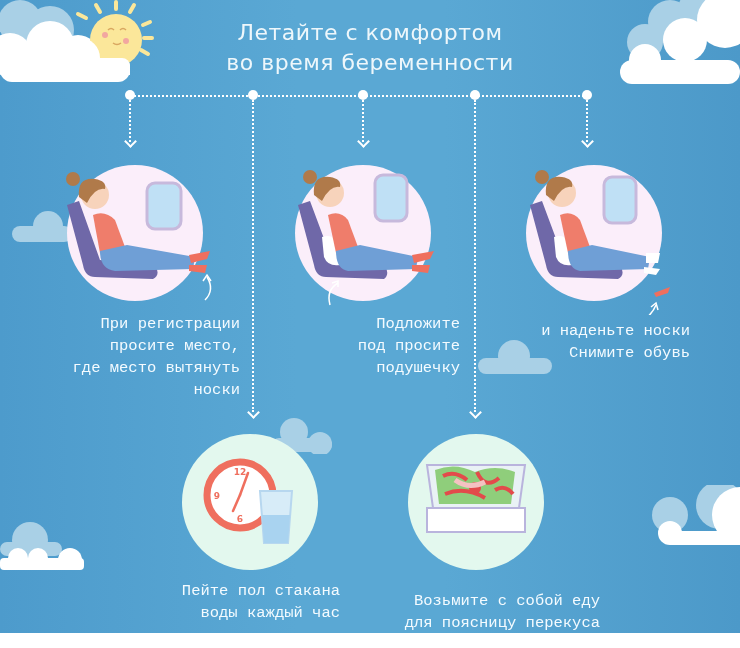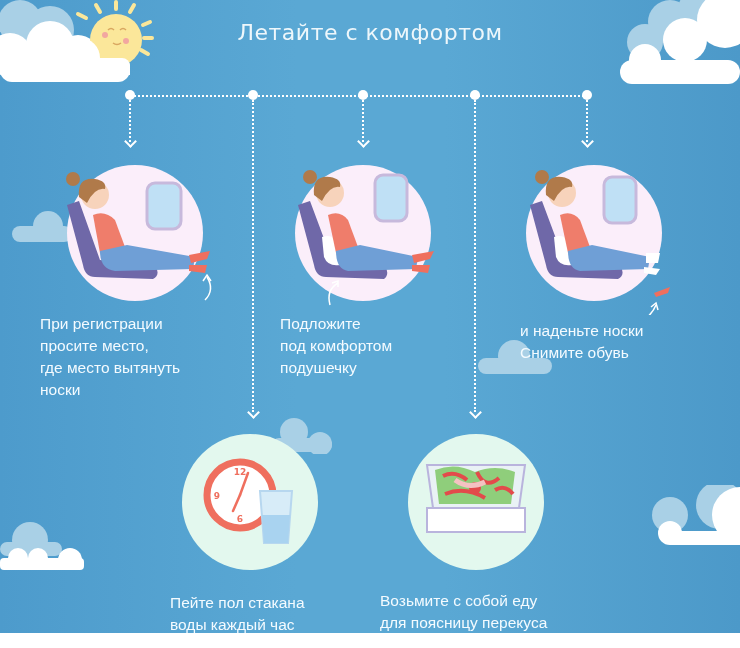--- a/index.html
+++ b/index.html
@@ -5,22 +5,22 @@
   html,body{margin:0;padding:0;}
   body{width:740px;height:648px;overflow:hidden;font-family:"DejaVu Sans",sans-serif;}
   .canvas{position:relative;width:740px;height:633px;overflow:hidden;
     background:linear-gradient(90deg,#4d9bcc 0%,#5aa8d4 40%,#5aa8d4 60%,#4c99c9 100%);}
   .abs{position:absolute;}
   .title{position:absolute;left:0;width:740px;top:18px;text-align:center;color:#eef7fb;
     font-family:"DejaVu Sans",sans-serif;font-size:22px;line-height:30px;letter-spacing:0.5px;}
   .circle{position:absolute;border-radius:50%;overflow:hidden;}
   .pink{background:#fbeefa;}
   .mint{background:#e3f8ee;}
-  .caption{position:absolute;color:#f4fbff;font-family:Liberation Sans, sans-serif;
-    font-size:15.5px;line-height:22px;text-align:left;white-space:nowrap;}
+  .caption{position:absolute;color:#f4fbff;font-family:Liberation Mono, monospace;
+    font-size:15.5px;line-height:22px;text-align:right;white-space:nowrap;}
   .dot-h{position:absolute;height:0;border-top:2px dotted #ffffff;}
   .dot-v{position:absolute;width:0;border-left:2px dotted #ffffff;}
   .node{position:absolute;width:10px;height:10px;border-radius:50%;background:#fff;}
   .chev{position:absolute;width:7px;height:7px;border-right:2px solid #fff;border-bottom:2px solid #fff;transform:rotate(45deg);}
   svg{display:block;}
 </style>
 </head>
 <body>
 
 <div class="canvas">
@@ -91,20 +91,21 @@
   </svg>
 
   <svg class="abs" style="left:262px;top:418px" width="80" height="36">
     <circle cx="32" cy="14" r="14" fill="#a9d0e6"></circle>
     <circle cx="58" cy="26" r="12" fill="#a9d0e6"></circle>
     <rect x="10" y="20" width="60" height="14" rx="7" fill="#a9d0e6"></rect>
   </svg>
 
   <div class="title">
     <div>Летайте с комфортом</div>
+    <div>во время беременности</div>
   </div>
 
   <div class="dot-h" style="left:130px;top:95px;width:458px"></div>
   <div class="node" style="left:125px;top:90px"></div>
   <div class="node" style="left:248px;top:90px"></div>
   <div class="node" style="left:358px;top:90px"></div>
   <div class="node" style="left:470px;top:90px"></div>
   <div class="node" style="left:582px;top:90px"></div>
 
   <div class="dot-v" style="left:129px;top:100px;height:42px"></div>
@@ -152,23 +153,23 @@
     <path d="M38 50 Q50 45 58 55 L68 82 L46 88 Z" fill="#ef7d6b"></path>
     <path d="M46 86 L70 80 L128 92 L126 104 L58 106 Q46 104 46 86Z" fill="#6f9fd6"></path>
     <path d="M122 90 L144 86 L140 94 L124 98Z" fill="#ef6f5e"></path>
     <path d="M122 100 L140 100 L138 108 L122 106Z" fill="#ef6f5e"></path>
     <circle cx="40" cy="28" r="14" fill="#f7d3bb"></circle>
     <path d="M24 30 Q22 10 40 12 Q52 14 50 22 Q40 20 32 36 Z" fill="#b07a4a"></path>
     <circle cx="20" cy="12" r="7" fill="#b07a4a"></circle>
     <path d="M40 140 Q36 125 48 118" stroke="#fff" stroke-width="1.5" fill="none"></path>
     <path d="M42 118 L48 116 L48 122" stroke="#fff" stroke-width="1.5" fill="none"></path>
   </svg>
-  <div class="caption" style="left:280px;top:313px;width:170px">
+  <div class="caption" style="left:290px;top:313px;width:170px">
     <div>Подложите</div>
-    <div>под комфортом</div>
+    <div>под просите</div>
     <div>подушечку</div>
   </div>
 
   <div class="circle pink" style="left:526px;top:165px;width:136px;height:136px"></div>
   <svg class="abs" style="left:520px;top:165px" width="180" height="150">
     <rect x="84" y="12" width="32" height="46" rx="8" fill="#bfe0f5" stroke="#c7b9dc" stroke-width="3"></rect>
     <path d="M10 40 L22 36 L44 95 L100 100 Q106 110 98 114 L38 112 Q28 112 26 100 Z" fill="#6f68a8"></path>
     <path d="M34 72 Q46 68 50 80 L52 100 Q40 102 36 92Z" fill="#ffffff"></path>
     <path d="M40 50 Q52 45 60 55 L70 82 L48 88 Z" fill="#ef7d6b"></path>
     <path d="M48 86 L72 80 L130 92 L128 104 L60 106 Q48 104 48 86Z" fill="#6f9fd6"></path>
@@ -190,21 +191,21 @@
   <svg class="abs" style="left:200px;top:455px" width="110" height="100">
     <circle cx="40" cy="40" r="33" fill="#fff" stroke="#ef6f5e" stroke-width="7"></circle>
     <text x="40" y="20" font-size="9" fill="#ef6f5e" text-anchor="middle" font-family="DejaVu Sans, sans-serif" font-weight="bold">12</text>
     <text x="40" y="67" font-size="9" fill="#ef6f5e" text-anchor="middle" font-family="DejaVu Sans, sans-serif" font-weight="bold">6</text>
     <text x="17" y="44" font-size="9" fill="#ef6f5e" text-anchor="middle" font-family="DejaVu Sans, sans-serif" font-weight="bold">9</text>
     <line x1="40" y1="40" x2="48" y2="18" stroke="#ef6f5e" stroke-width="2.5" stroke-linecap="round"></line>
     <line x1="40" y1="40" x2="33" y2="56" stroke="#ef6f5e" stroke-width="2.5" stroke-linecap="round"></line>
     <path d="M60 36 L92 36 L88 88 L64 88 Z" fill="#d7ecf8" stroke="#b7d7ef" stroke-width="2"></path>
     <path d="M62 60 L90 60 L88 88 L64 88 Z" fill="#a9d3f0"></path>
   </svg>
-  <div class="caption" style="left:170px;top:592px;width:170px">
+  <div class="caption" style="left:170px;top:580px;width:170px">
     <div>Пейте пол стакана</div>
     <div>воды каждый час</div>
   </div>
 
   <div class="circle mint" style="left:408px;top:434px;width:136px;height:136px"></div>
   <svg class="abs" style="left:425px;top:460px" width="110" height="80">
     <path d="M2 5 L100 5 L94 48 L8 48 Z" fill="#e9f2f5" stroke="#b9b4dd" stroke-width="2"></path>
     <path d="M10 10 Q30 2 50 12 Q70 4 90 12 L86 44 L14 44 Z" fill="#8fce7b"></path>
     <path d="M18 16 Q30 10 42 20 M52 12 Q60 30 74 18 M20 34 Q40 26 60 38 M70 30 Q80 24 88 34" stroke="#e34b4b" stroke-width="4" fill="none"></path>
     <circle cx="50" cy="28" r="6" fill="#e34b4b"></circle>

